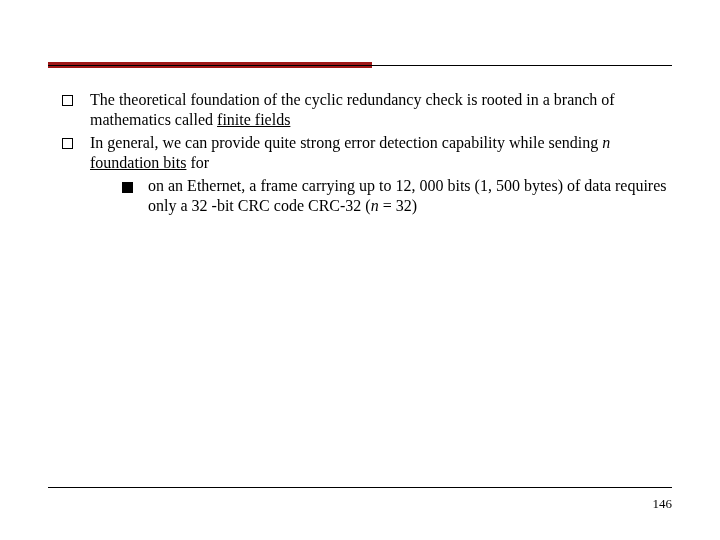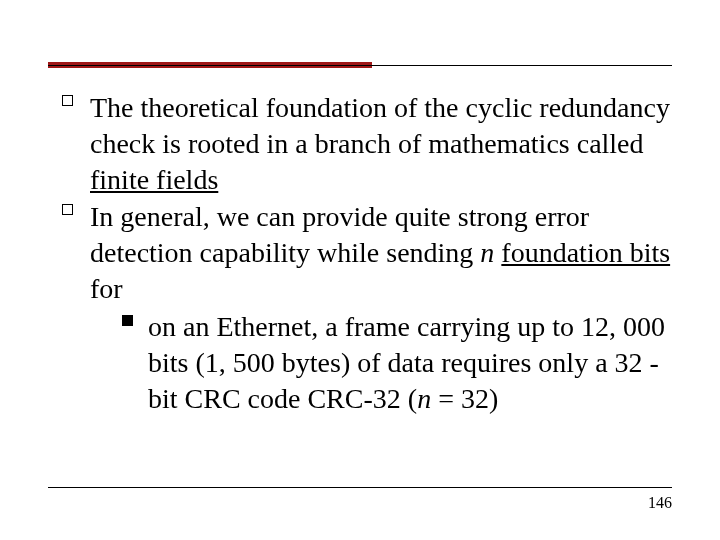--- a/index.html
+++ b/index.html
@@ -42,21 +42,21 @@
   .rule-black {
     position: absolute;
     left: 0;
     top: 3px;
     width: 100%;
     height: 1px;
     background: #000;
   }
   .body {
     padding: 18px 44px 0 60px;
-    font-size: 28px;
+    font-size: 16px;
     line-height: 1.28;
   }
   ul.lvl1 {
     list-style: none;
     margin: 0;
     padding: 0;
   }
   ul.lvl1 > li {
     position: relative;
     padding-left: 30px;
@@ -103,21 +103,21 @@
     left: 48px;
     right: 48px;
     bottom: 52px;
     height: 1px;
     background: #000;
   }
   .page-num {
     position: absolute;
     right: 48px;
     bottom: 28px;
-    font-size: 16px;
+    font-size: 13px;
     font-family: Liberation Serif, serif;
   }
 </style>
 </head>
 <body>
 
 <div class="slide">
 
   <div class="title-area">
     <div class="rule-group">

